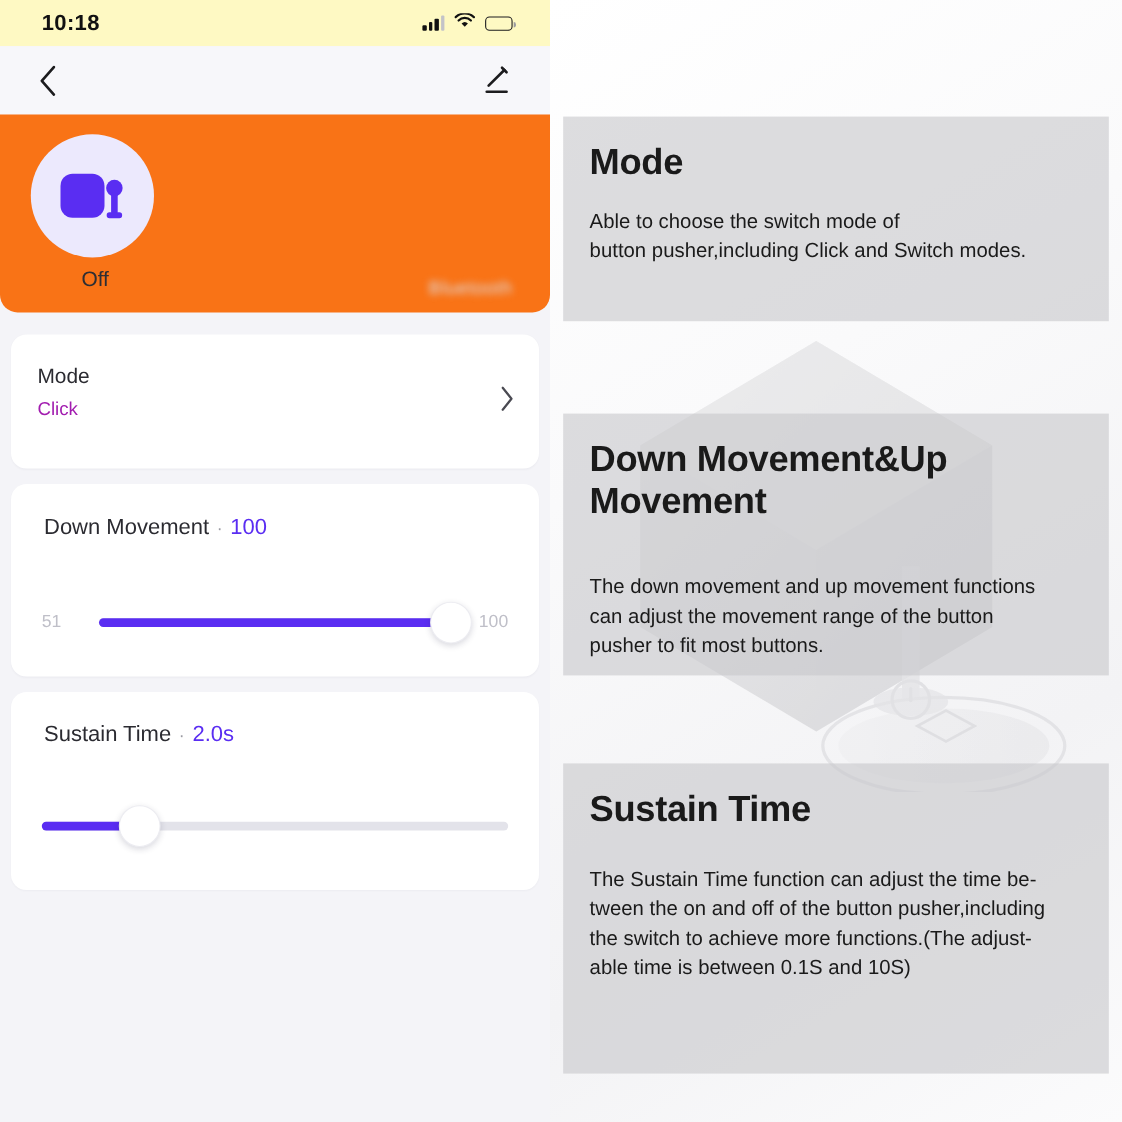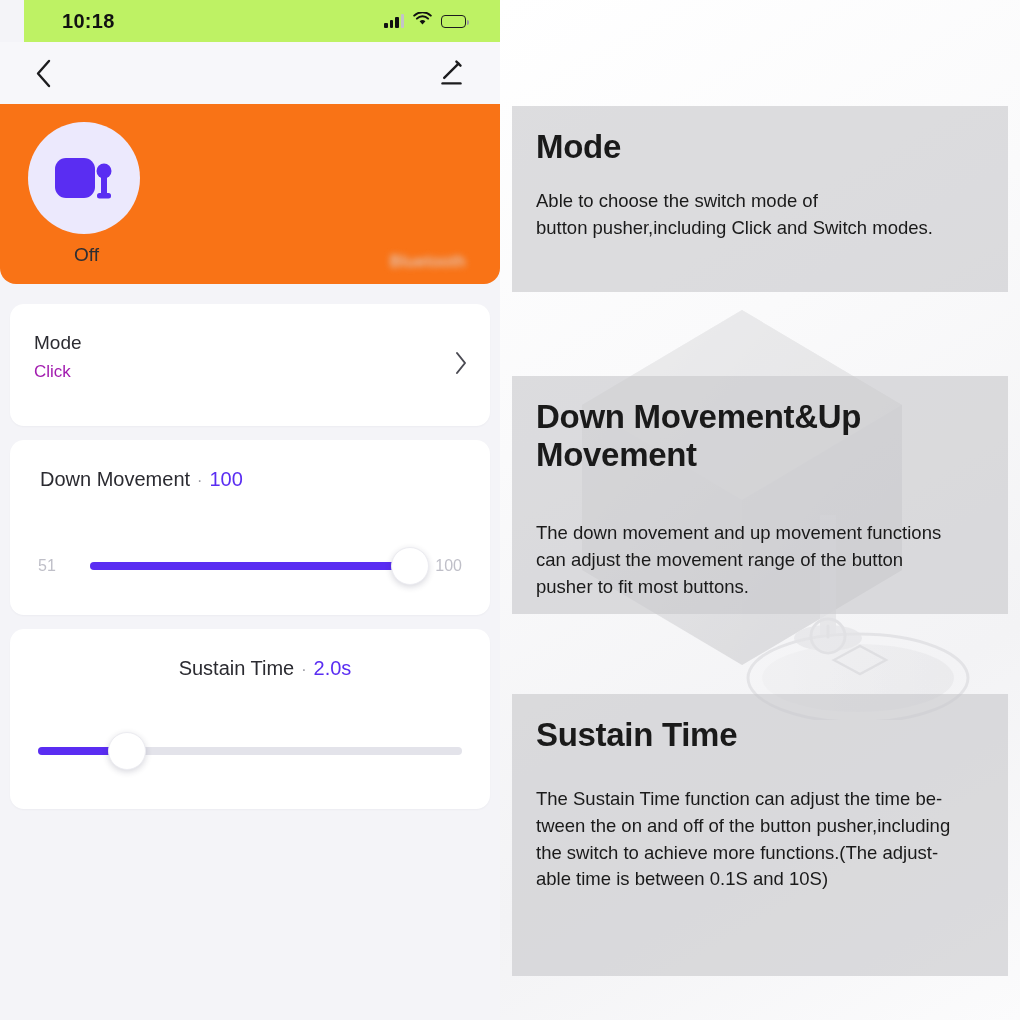--- a/index.html
+++ b/index.html
@@ -17,22 +17,21 @@
     position:relative;
     flex:0 0 500px;
     overflow:hidden;
   }
 
   
   #status-bar {
     height:42px;
     display:flex; align-items:center; justify-content:space-between;
     padding:0 34px 0 38px;
-    background:#bef264;
-    margin-left:24px;
+    background:#fef9c3;
   }
   #status-time {
     font-size:20px; font-weight:bold; color:#111; letter-spacing:0.3px;
   }
   #status-icons { display:flex; align-items:center; gap:9px; }
   .sig-bars { display:flex; align-items:flex-end; gap:2px; height:14px; }
   .sig-bars i { width:3.5px; background:#111; border-radius:1px; display:block; }
   .sig-bars i:nth-child(1){ height:5px; }
   .sig-bars i:nth-child(2){ height:8px; }
   .sig-bars i:nth-child(3){ height:11px; }
@@ -116,21 +115,21 @@
   
   .slider-card {
     margin:14px 10px 0 10px;
     background:#fff; border-radius:14px;
     padding:28px 0 0 0;
     position:relative;
     box-shadow:0 1px 2px rgba(40,40,70,0.035);
   }
   .slider-card.tall { height:175px; }
   .slider-card.tall2 { height:185px; }
-  .slider-card.tall3 { height:180px;text-align:center; }
+  .slider-card.tall3 { height:180px; }
   .slider-head { font-size:20px; color:#2b2b31; padding-left:30px; }
   .slider-head .dot { color:#9a9aa2; margin:0 7px; font-size:16px; }
   .slider-head .val { color:#5a2df2; }
 
   .slider-row {
     display:flex; align-items:center;
     position:absolute; left:0; right:0;
     padding:0 28px;
   }
   .slider-min, .slider-max {

